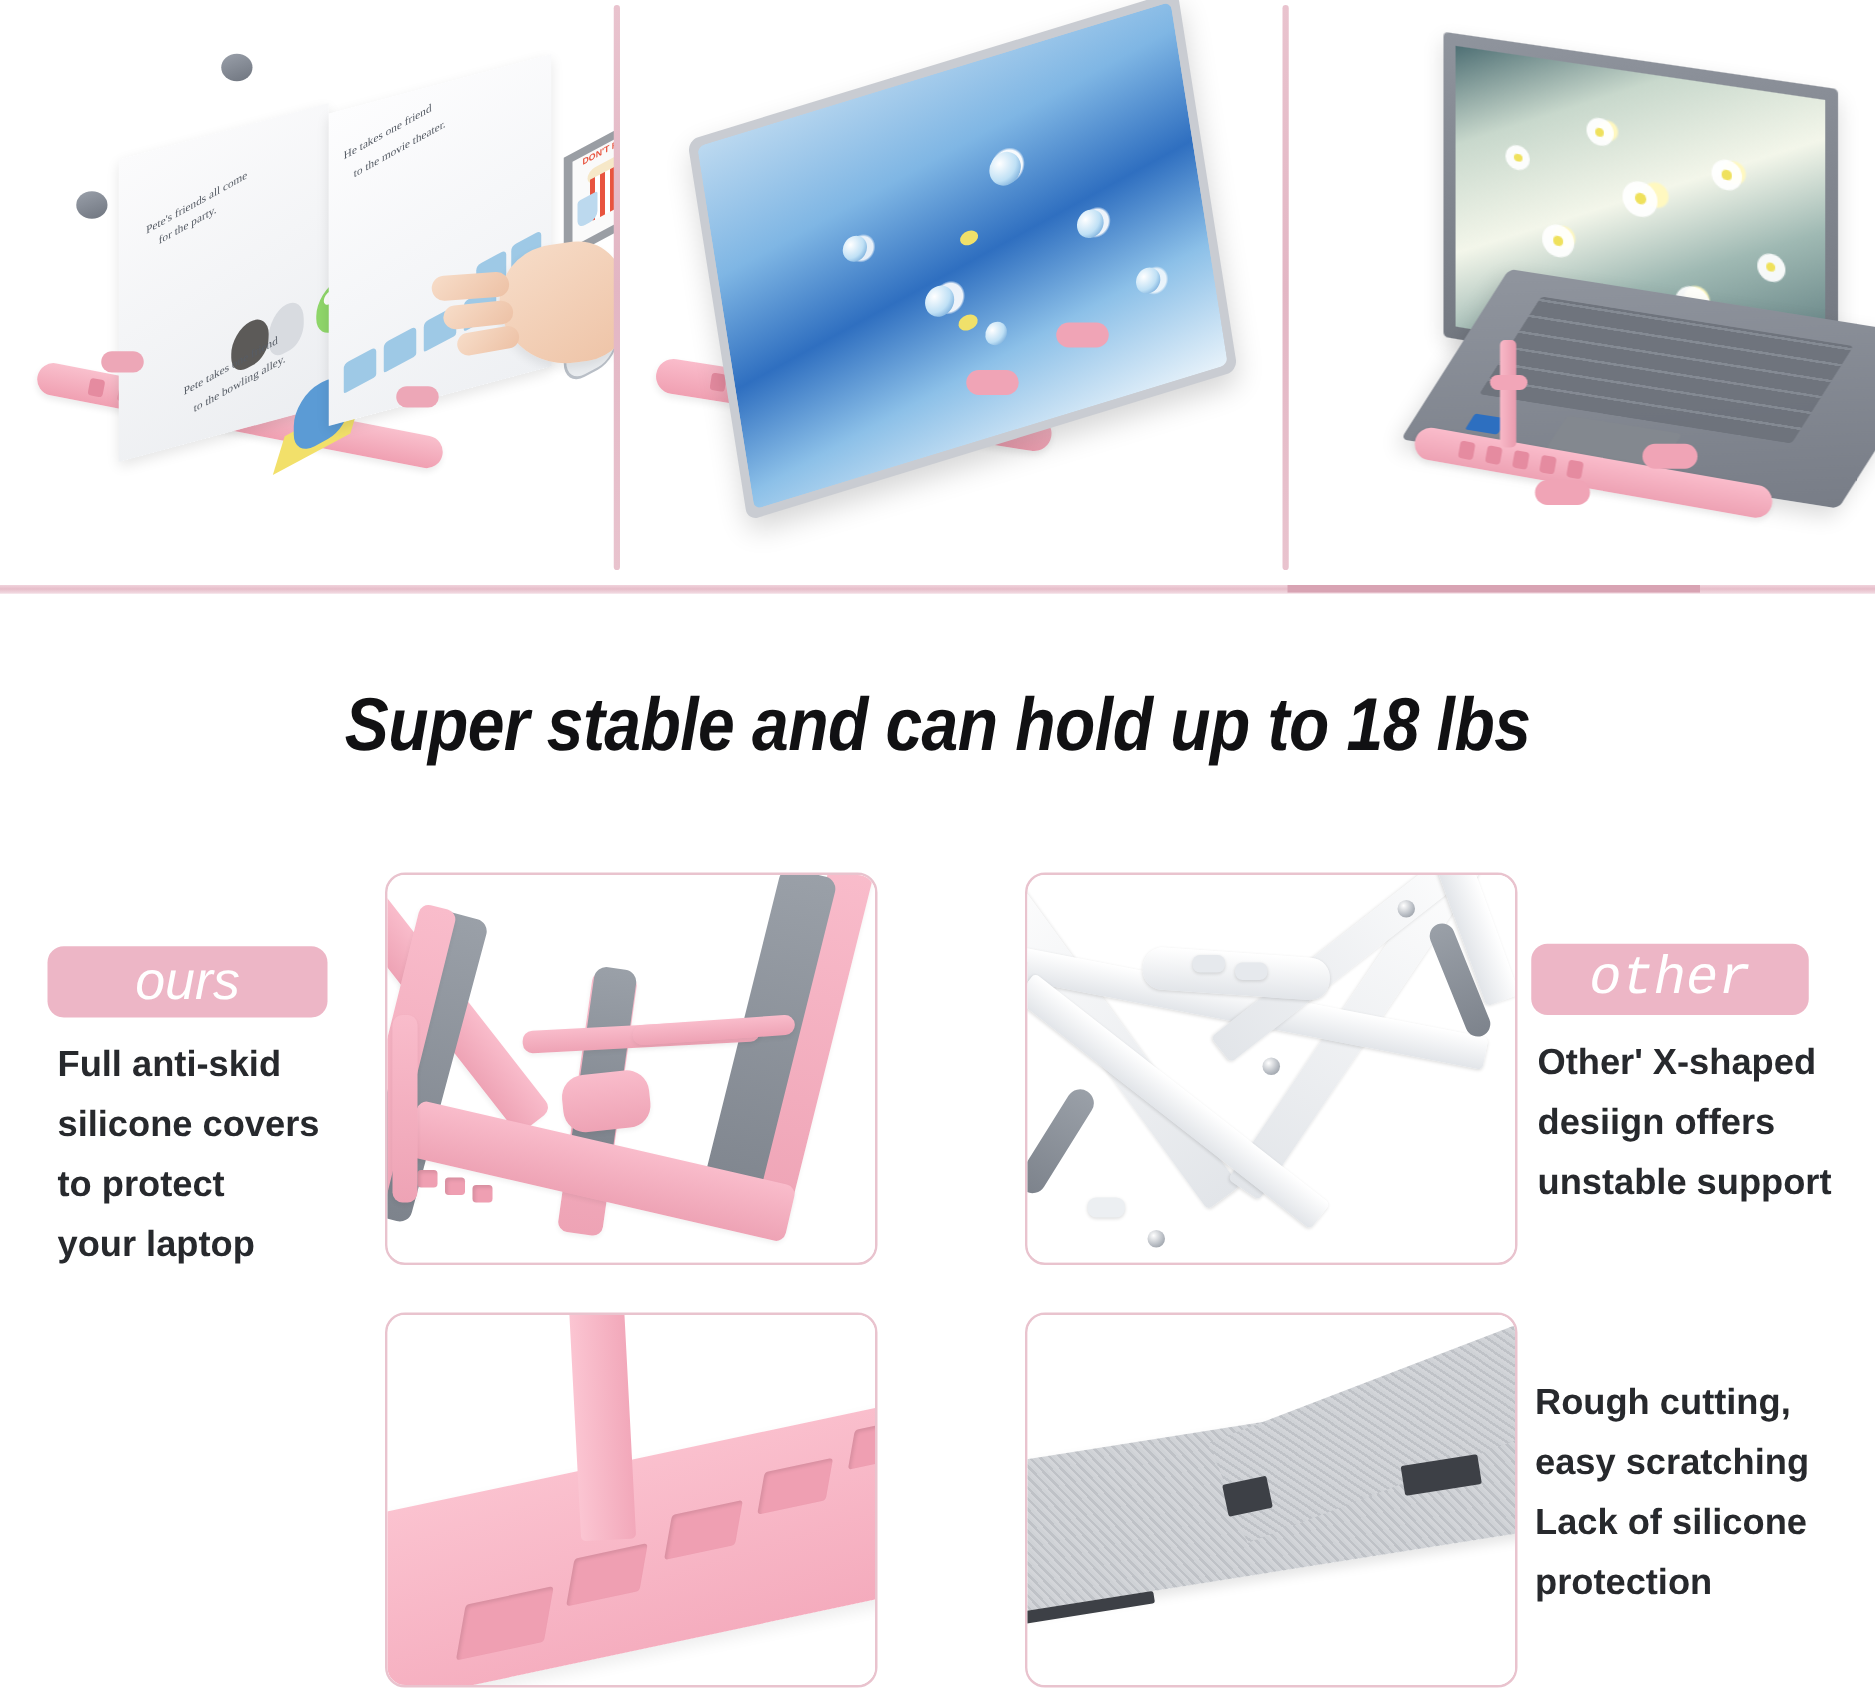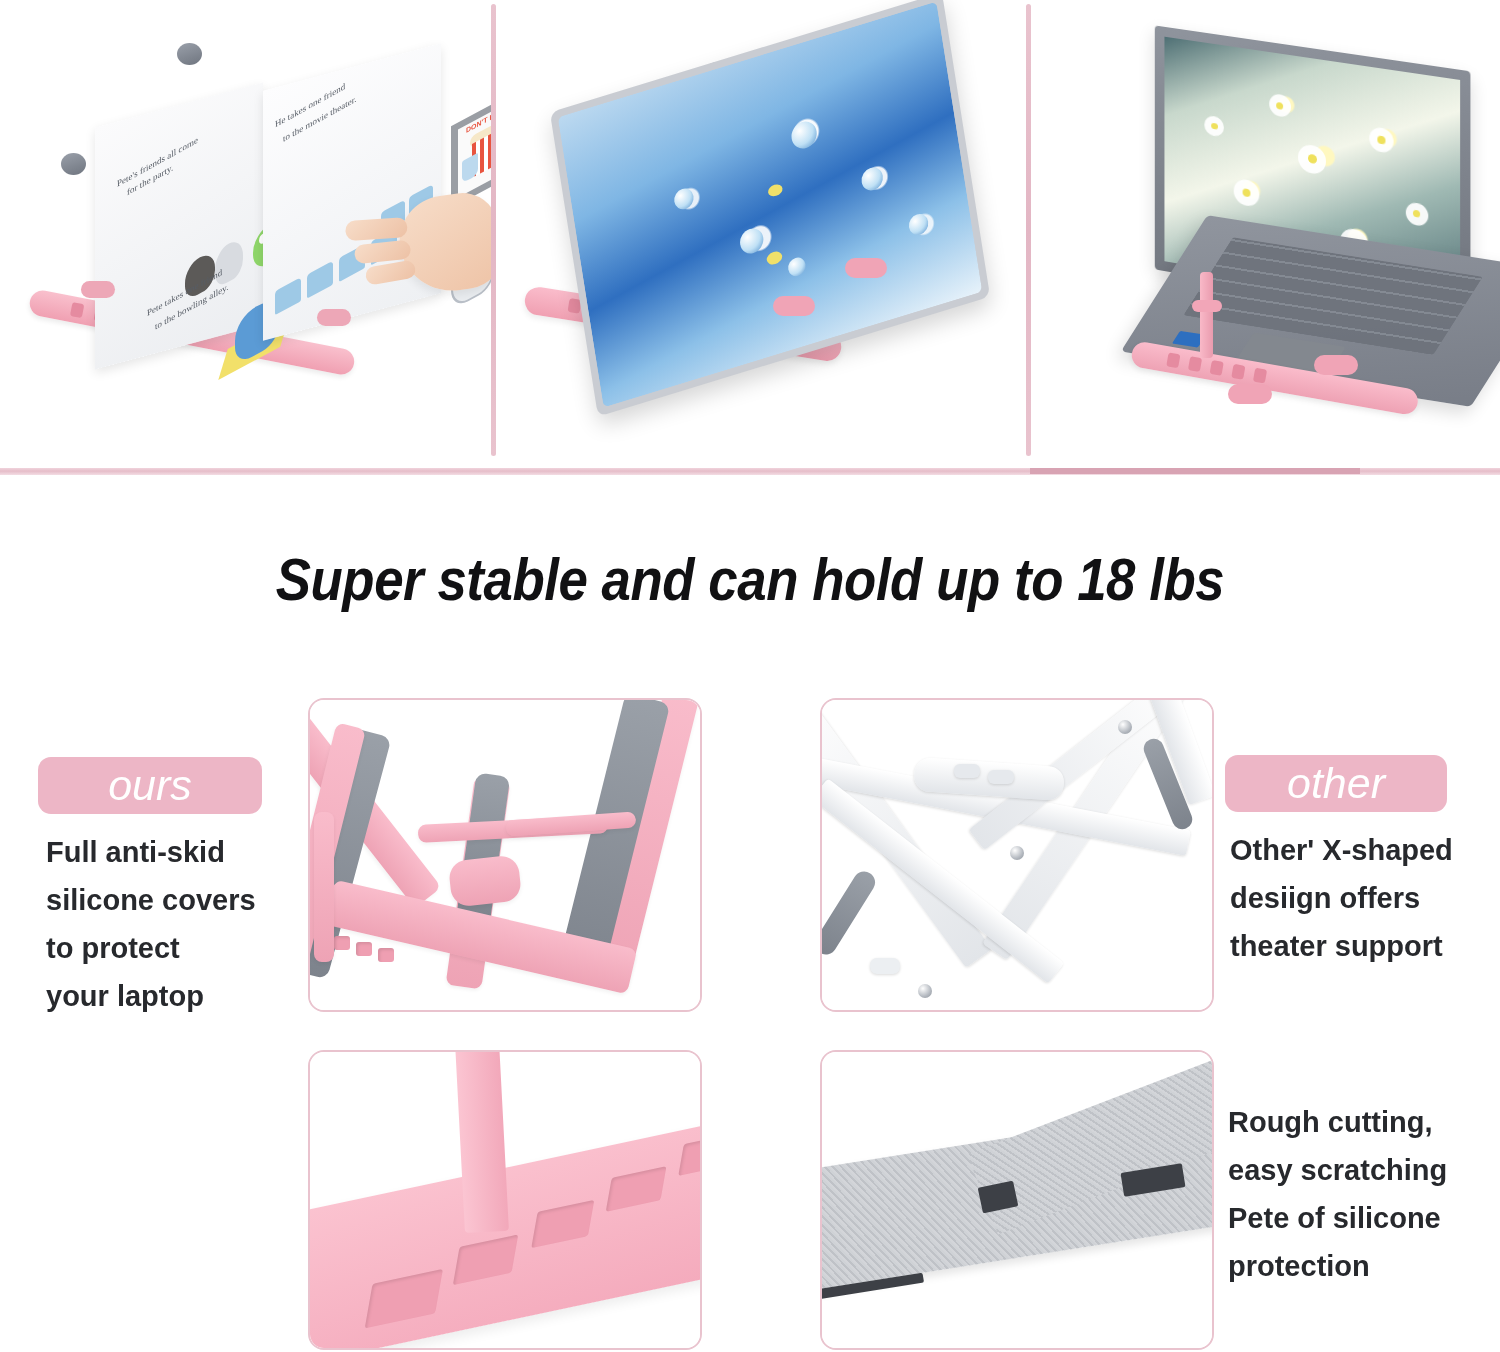--- a/index.html
+++ b/index.html
@@ -200,21 +200,21 @@
   .metal-a{left:-20px;top:82px;width:470px;height:120px;transform:rotate(-9deg);
       box-shadow:0 5px 9px rgba(0,0,0,.1);}
   .metal-b{left:150px;top:42px;width:320px;height:86px;transform:rotate(-21deg);}
   .metal-dark{position:absolute;background:#3d4046;border-radius:2px;}
 
   
   .badge{position:absolute;height:57px;border-radius:13px;background:#edb6c6;
       color:#ffffff;font-style:italic;font-size:43px;line-height:56px;
       font-family:"Liberation Sans",sans-serif;font-weight:400;}
   .badge-ours{left:38px;top:757px;width:224px;text-align:center;}
-  .badge-other{left:1225px;top:755px;width:222px;text-align:center;}
+  .badge-other{left:1225px;top:755px;width:222px;text-align:center;font-family:Liberation Mono, monospace;}
 
   .blurb{position:absolute;font-family:"Liberation Sans",sans-serif;
       font-weight:bold;font-size:29px;line-height:48px;color:#27292d;
       white-space:pre-line;}
   .b-tl{left:46px;top:828px;width:260px;}
   .b-tr{left:1230px;top:826px;width:260px;}
   .b-bl{left:36px;top:1126px;width:280px;}
   .b-br{left:1228px;top:1098px;width:270px;}
 </style>
 </head>
@@ -363,24 +363,24 @@
 
   <div class="badge badge-ours">ours</div>
   <div class="blurb b-tl">Full anti-skid
 silicone covers
 to protect
 your laptop</div>
 
   <div class="badge badge-other">other</div>
   <div class="blurb b-tr">Other'   X-shaped
 desiign offers
-theater support</div>
+unstable support</div>
   <div class="blurb b-br">Rough cutting,
 easy scratching
-Pete of silicone
+Lack of silicone
 protection</div>
 
   <div class="panel p-tl">
     <div class="art">
       <div class="bar-pk" style="left:-10px;top:6px;width:230px;height:34px;transform:rotate(52deg);transform-origin:left top;"></div>
       <div class="pad-gy" style="left:6px;top:28px;width:44px;height:250px;transform:rotate(15deg);"></div>
       <div class="bar-pk" style="left:-6px;top:22px;width:30px;height:268px;transform:rotate(14deg);"></div>
       <div class="bar-pk" style="left:318px;top:-12px;width:36px;height:300px;transform:rotate(14deg);"></div>
       <div class="pad-gy" style="left:280px;top:-6px;width:46px;height:290px;transform:rotate(14deg);"></div>
       <div class="bar-pk" style="left:150px;top:78px;width:36px;height:210px;transform:rotate(8deg);"></div>

